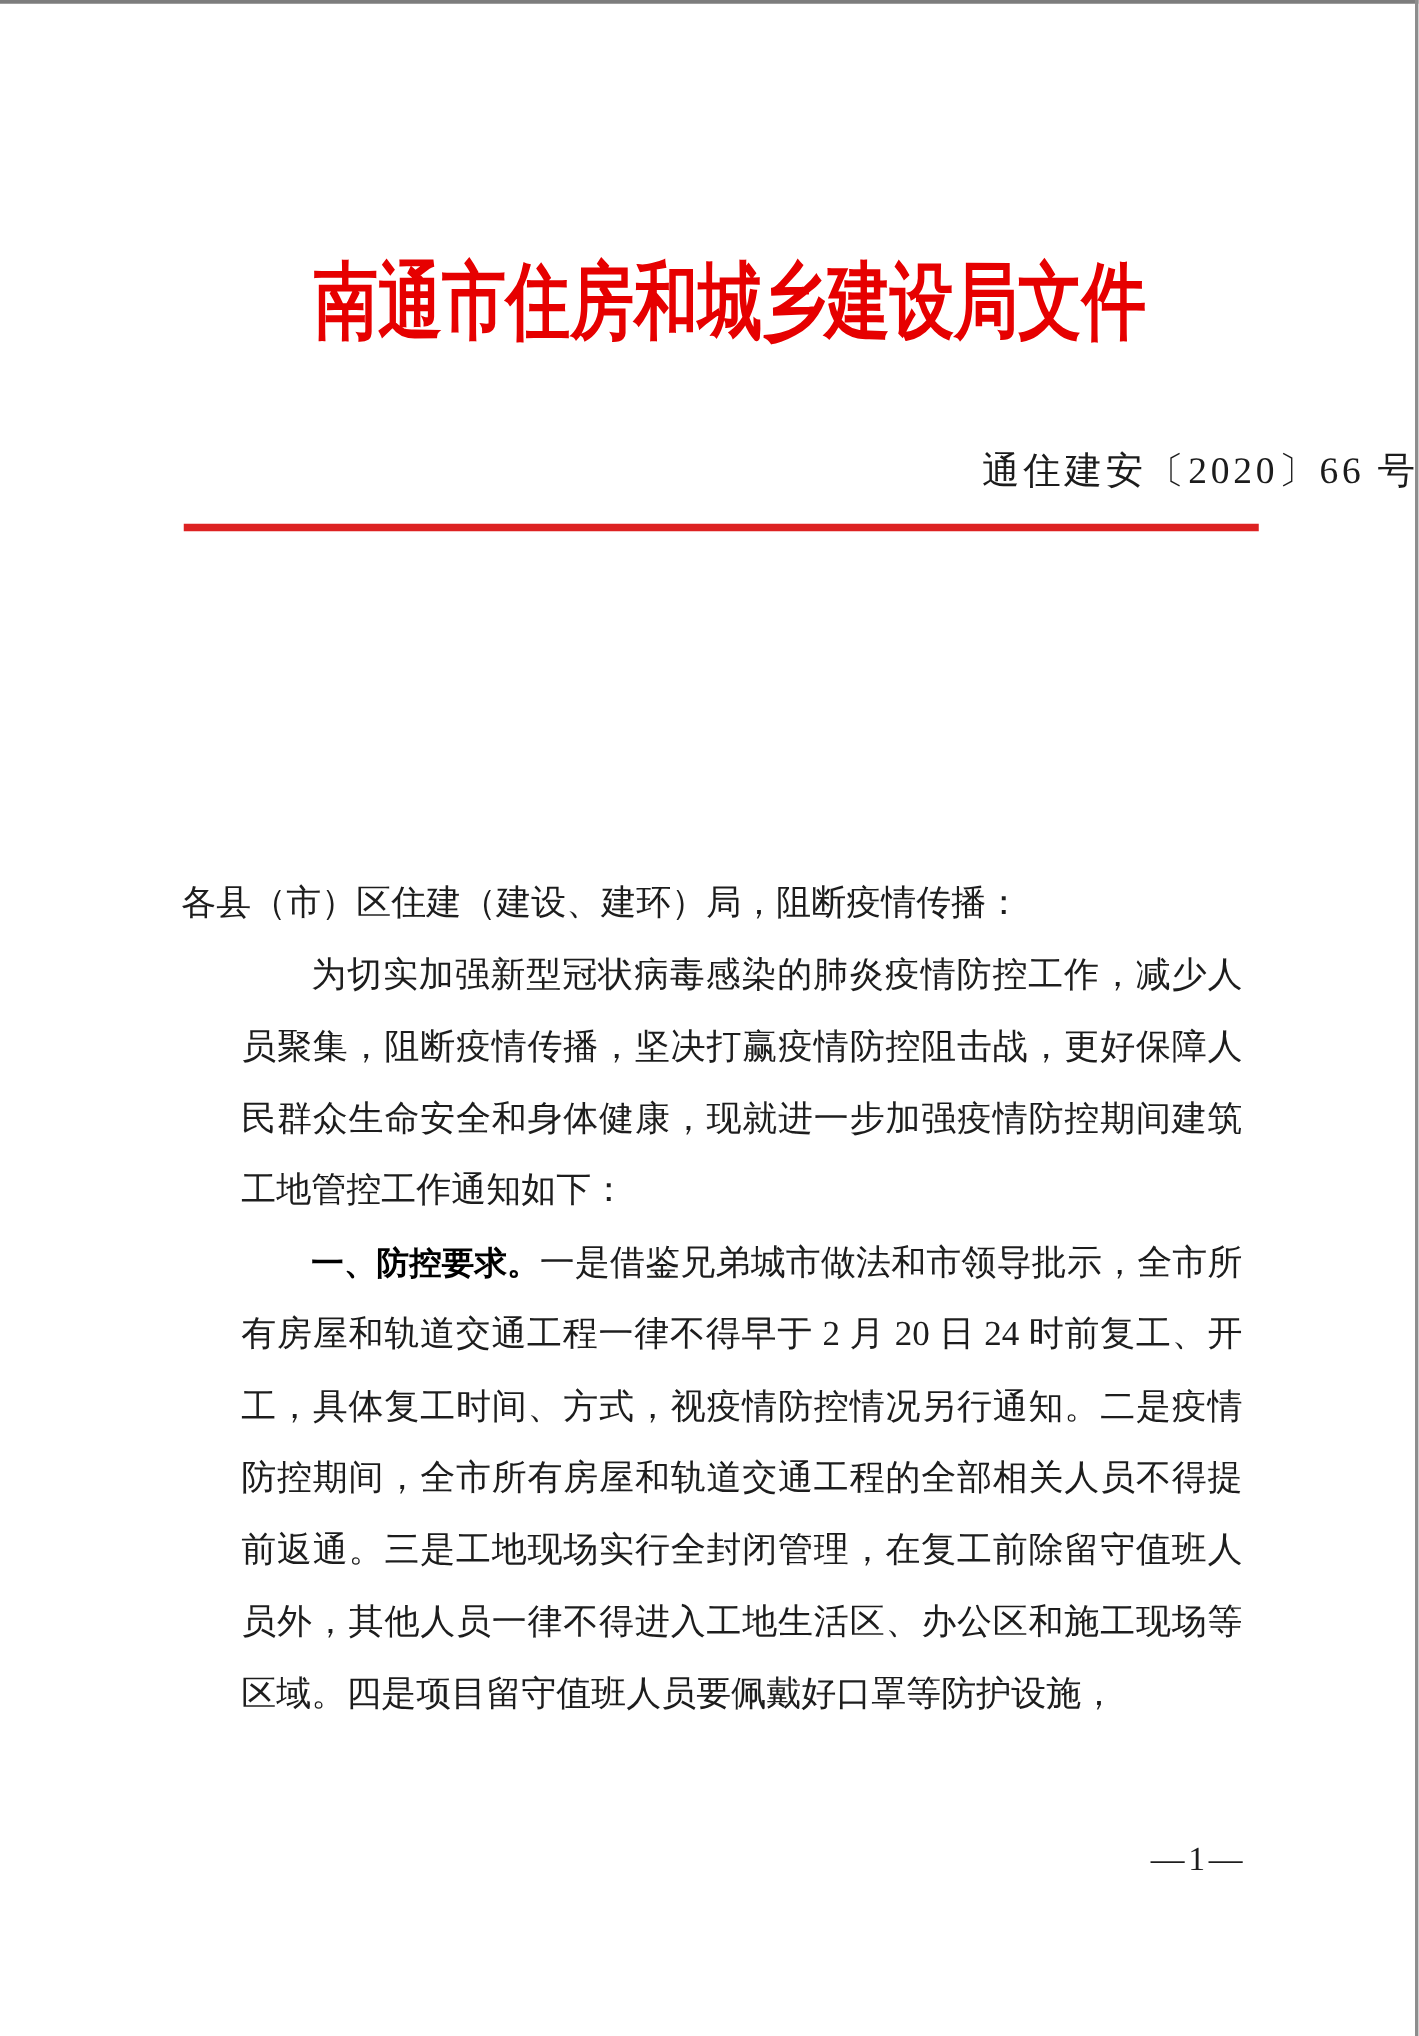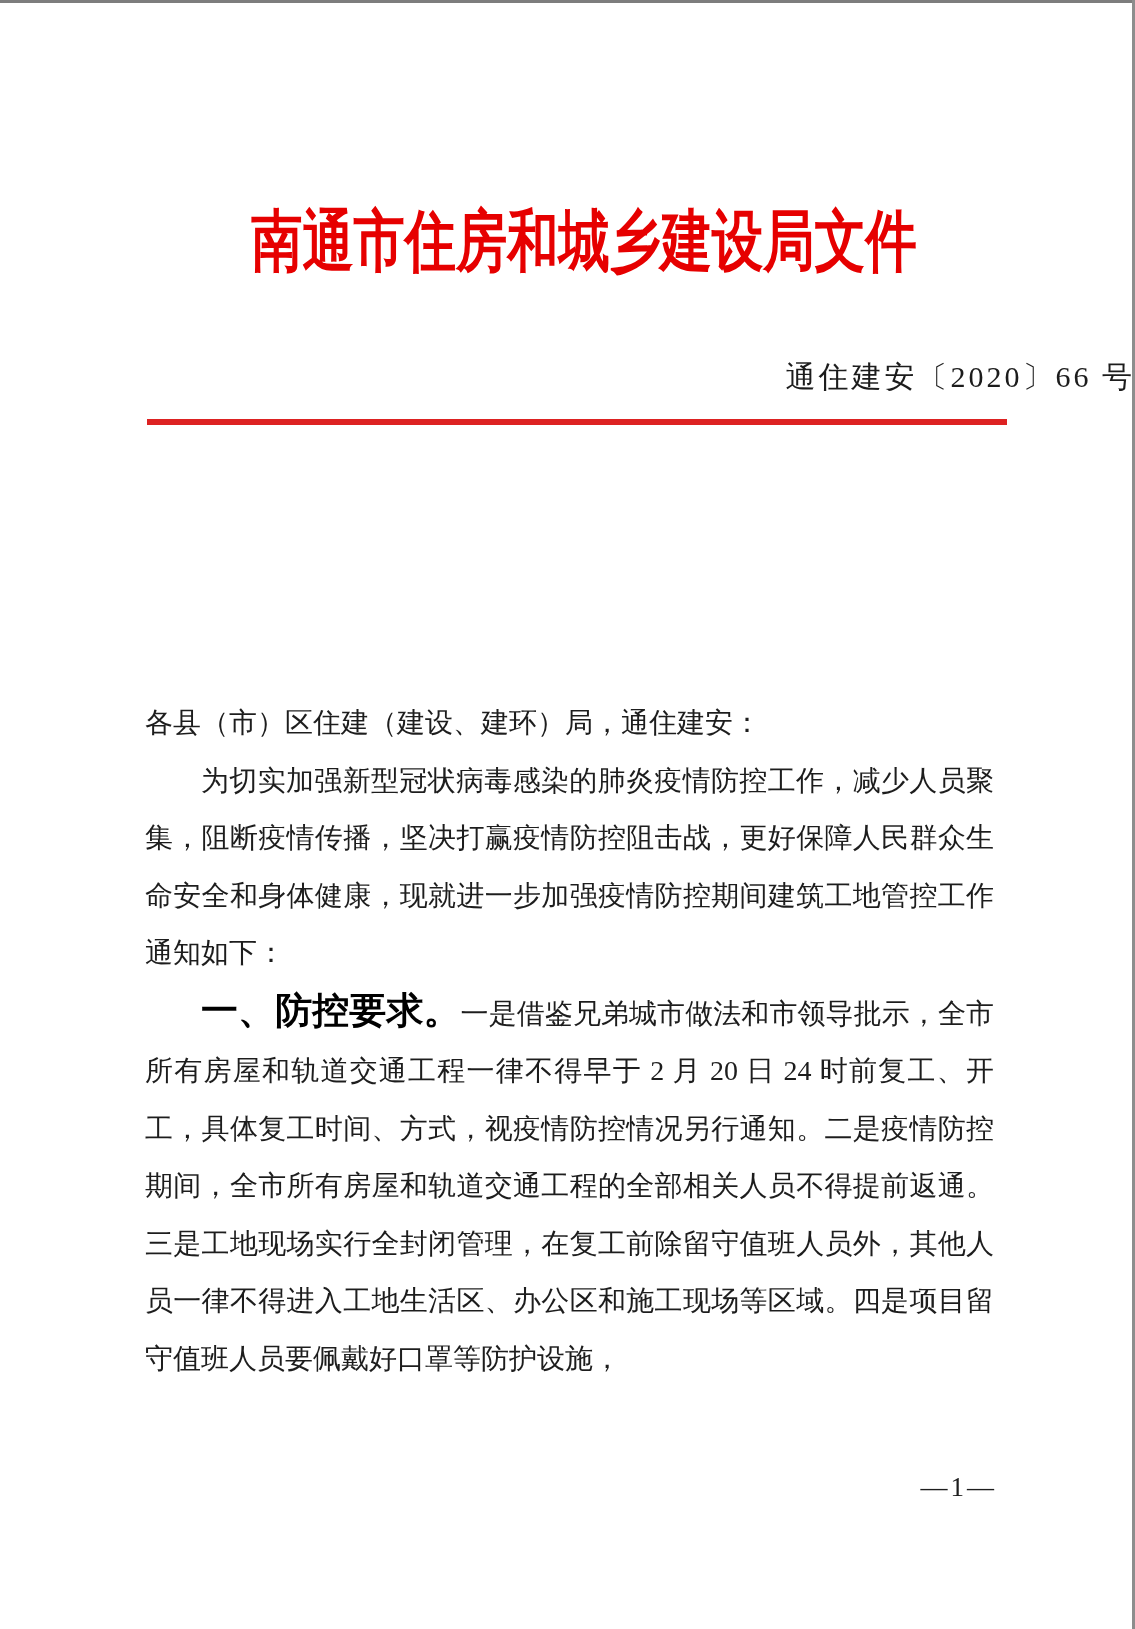--- a/index.html
+++ b/index.html
@@ -83,25 +83,25 @@
     top: 694px;
     left: 145px;
     width: 849px;
     font-size: 28px;
     line-height: 57.5px;
     color: #1d1d1d;
     text-align: justify;
     text-justify: inter-ideograph;
   }
   .body-text p { margin: 0; }
-  .body-text p.indent { text-indent: 2em; }
+  .body-text p.indent { text-indent: 2em; margin-left: 48px; }
   .section-heading {
     font-family: "Liberation Sans", "DejaVu Sans", sans-serif;
     font-weight: bold;
-    font-size: 37px;
+    font-size: 26px;
     color: #000;
   }
 
   .page-number {
     position: absolute;
     top: 1472px;
     right: 138px;
     font-size: 27px;
     letter-spacing: 3px;
     color: #1d1d1d;
@@ -118,20 +118,20 @@
   <div class="agency-title">
     <span class="stretch">南通市住房和城乡建设局文件</span>
   </div>
 
   <div class="doc-number">通住建安〔2020〕66 号</div>
 
   <div class="red-line"></div>
 
 
   <div class="body-text">
-    <p>各县（市）区住建（建设、建环）局，通住建安：</p>
+    <p>各县（市）区住建（建设、建环）局，阻断疫情传播：</p>
     <p class="indent">为切实加强新型冠状病毒感染的肺炎疫情防控工作，减少人员聚集，阻断疫情传播，坚决打赢疫情防控阻击战，更好保障人民群众生命安全和身体健康，现就进一步加强疫情防控期间建筑工地管控工作通知如下：</p>
     <p class="indent"><span class="section-heading">一、防控要求。</span><span>一是借鉴兄弟城市做法和市领导批示，全市所有房屋和轨道交通工程一律不得早于 2 月 20 日 24 时前复工、开工，具体复工时间、方式，视疫情防控情况另行通知。二是疫情防控期间，全市所有房屋和轨道交通工程的全部相关人员不得提前返通。三是工地现场实行全封闭管理，在复工前除留守值班人员外，其他人员一律不得进入工地生活区、办公区和施工现场等区域。四是项目留守值班人员要佩戴好口罩等防护设施，</span></p>
   </div>
 
   <div class="page-number">—1—</div>
 
 </div>
 
 </body></html>

